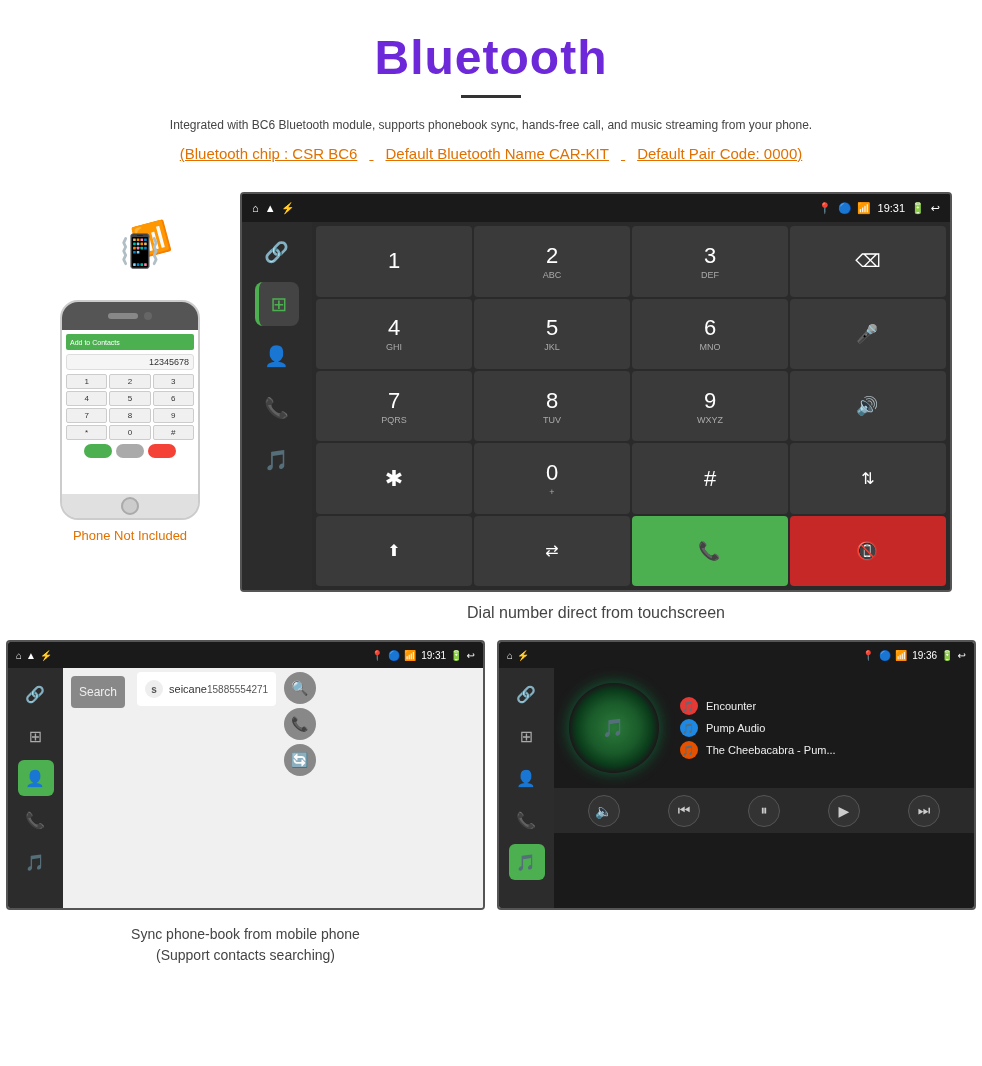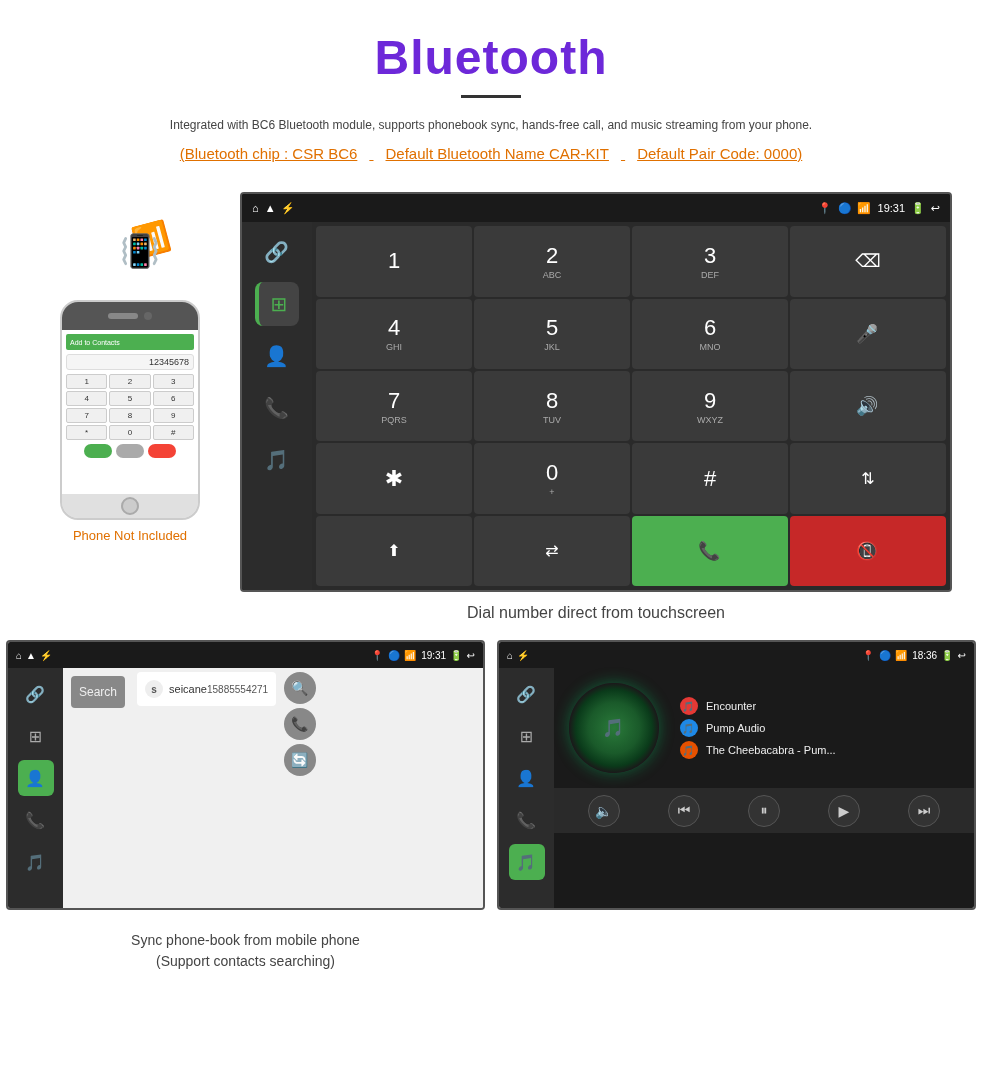--- a/index.html
+++ b/index.html
@@ -474,21 +474,21 @@
       justify-content: center;
       color: #ccc;
       font-size: 14px;
       background: #333;
     }
 
     .bottom-caption {
       text-align: center;
       font-size: 14px;
       color: #444;
-      padding: 20px 6px;
+      padding: 14px 6px;
       line-height: 1.5;
     }
   </style>
 </head>
 <body>
 
 <div class="header-section">
   <h1 class="main-title">Bluetooth</h1>
   <div class="title-underline"></div>
   <p class="subtitle-text">Integrated with BC6 Bluetooth module, supports phonebook sync, hands-free call, and music streaming from your phone.</p>
@@ -716,21 +716,21 @@
     <div class="screenshot-box">
       <div class="ss-statusbar">
         <div style="display:flex;gap:4px;align-items:center;">
           <span>⌂</span>
           <span>⚡</span>
         </div>
         <div style="display:flex;gap:4px;align-items:center;">
           <span>📍</span>
           <span>🔵</span>
           <span>📶</span>
-          <span>18:36</span>
+          <span>19:36</span>
           <span>🔋</span>
           <span>↩</span>
         </div>
       </div>
       <div class="ss-body">
 
         <div class="ss-sidebar">
           <div class="ss-sidebar-icon">🔗</div>
           <div class="ss-sidebar-icon">⊞</div>
           <div class="ss-sidebar-icon">👤</div>

